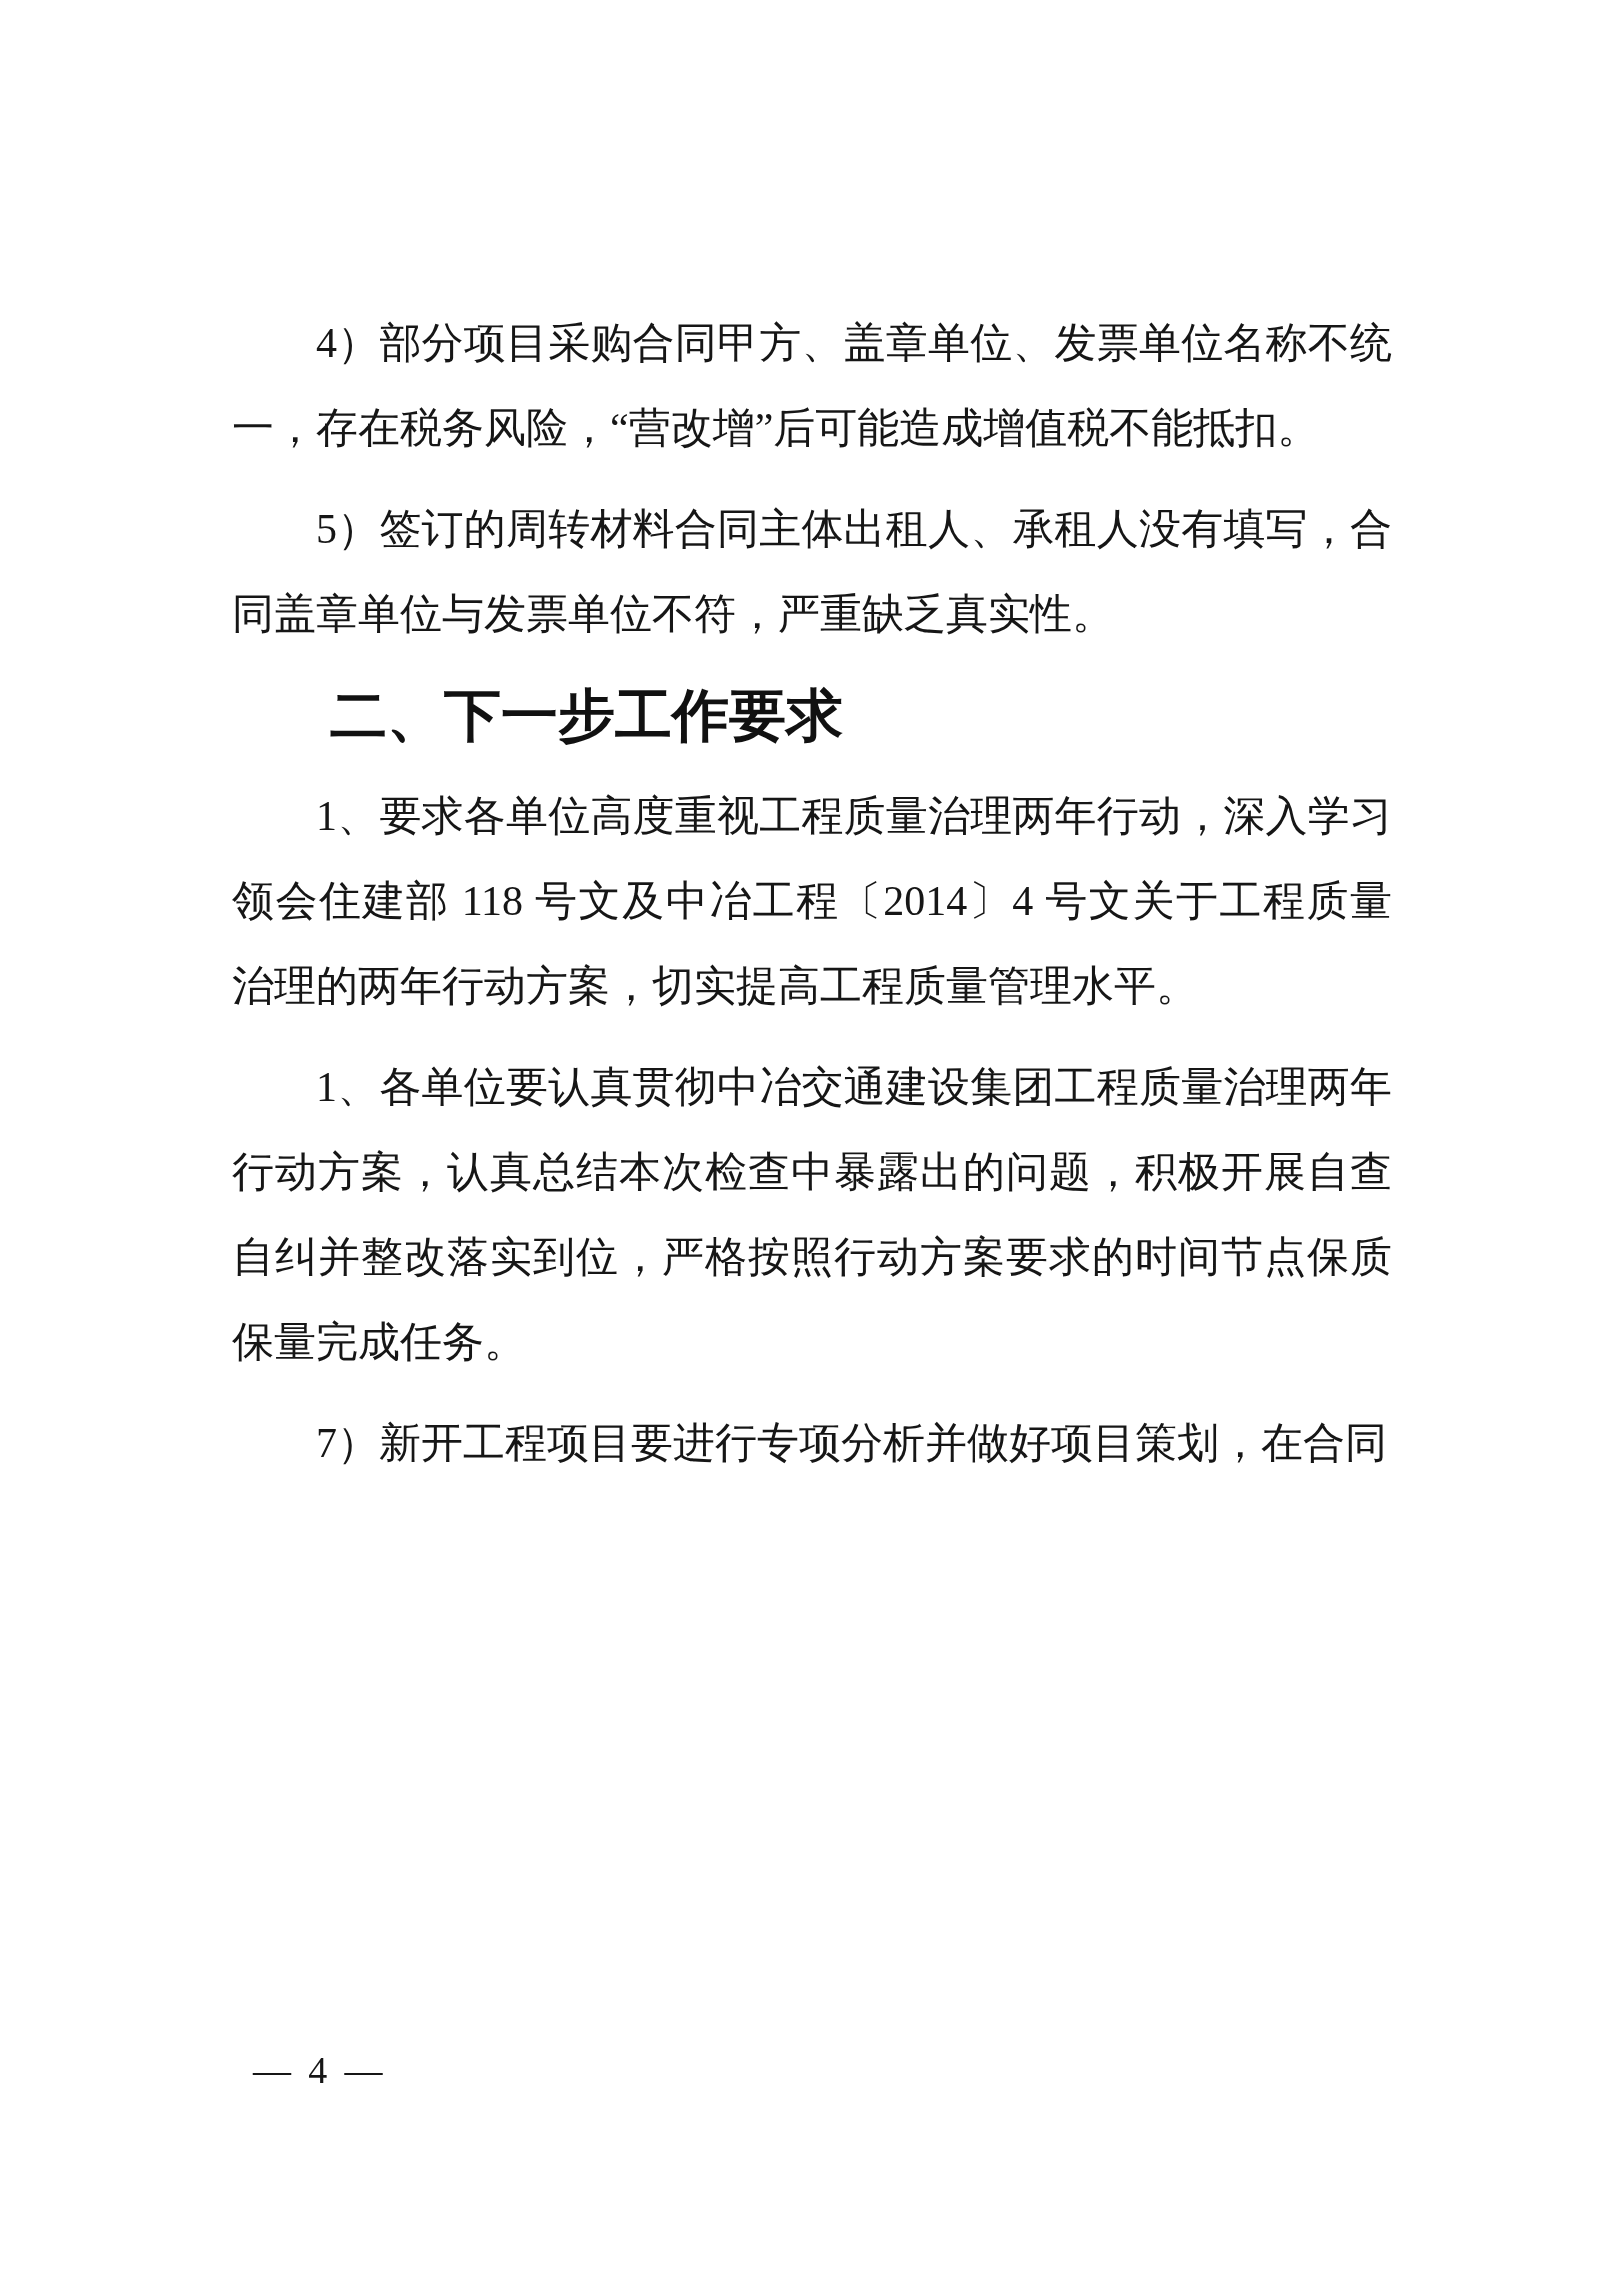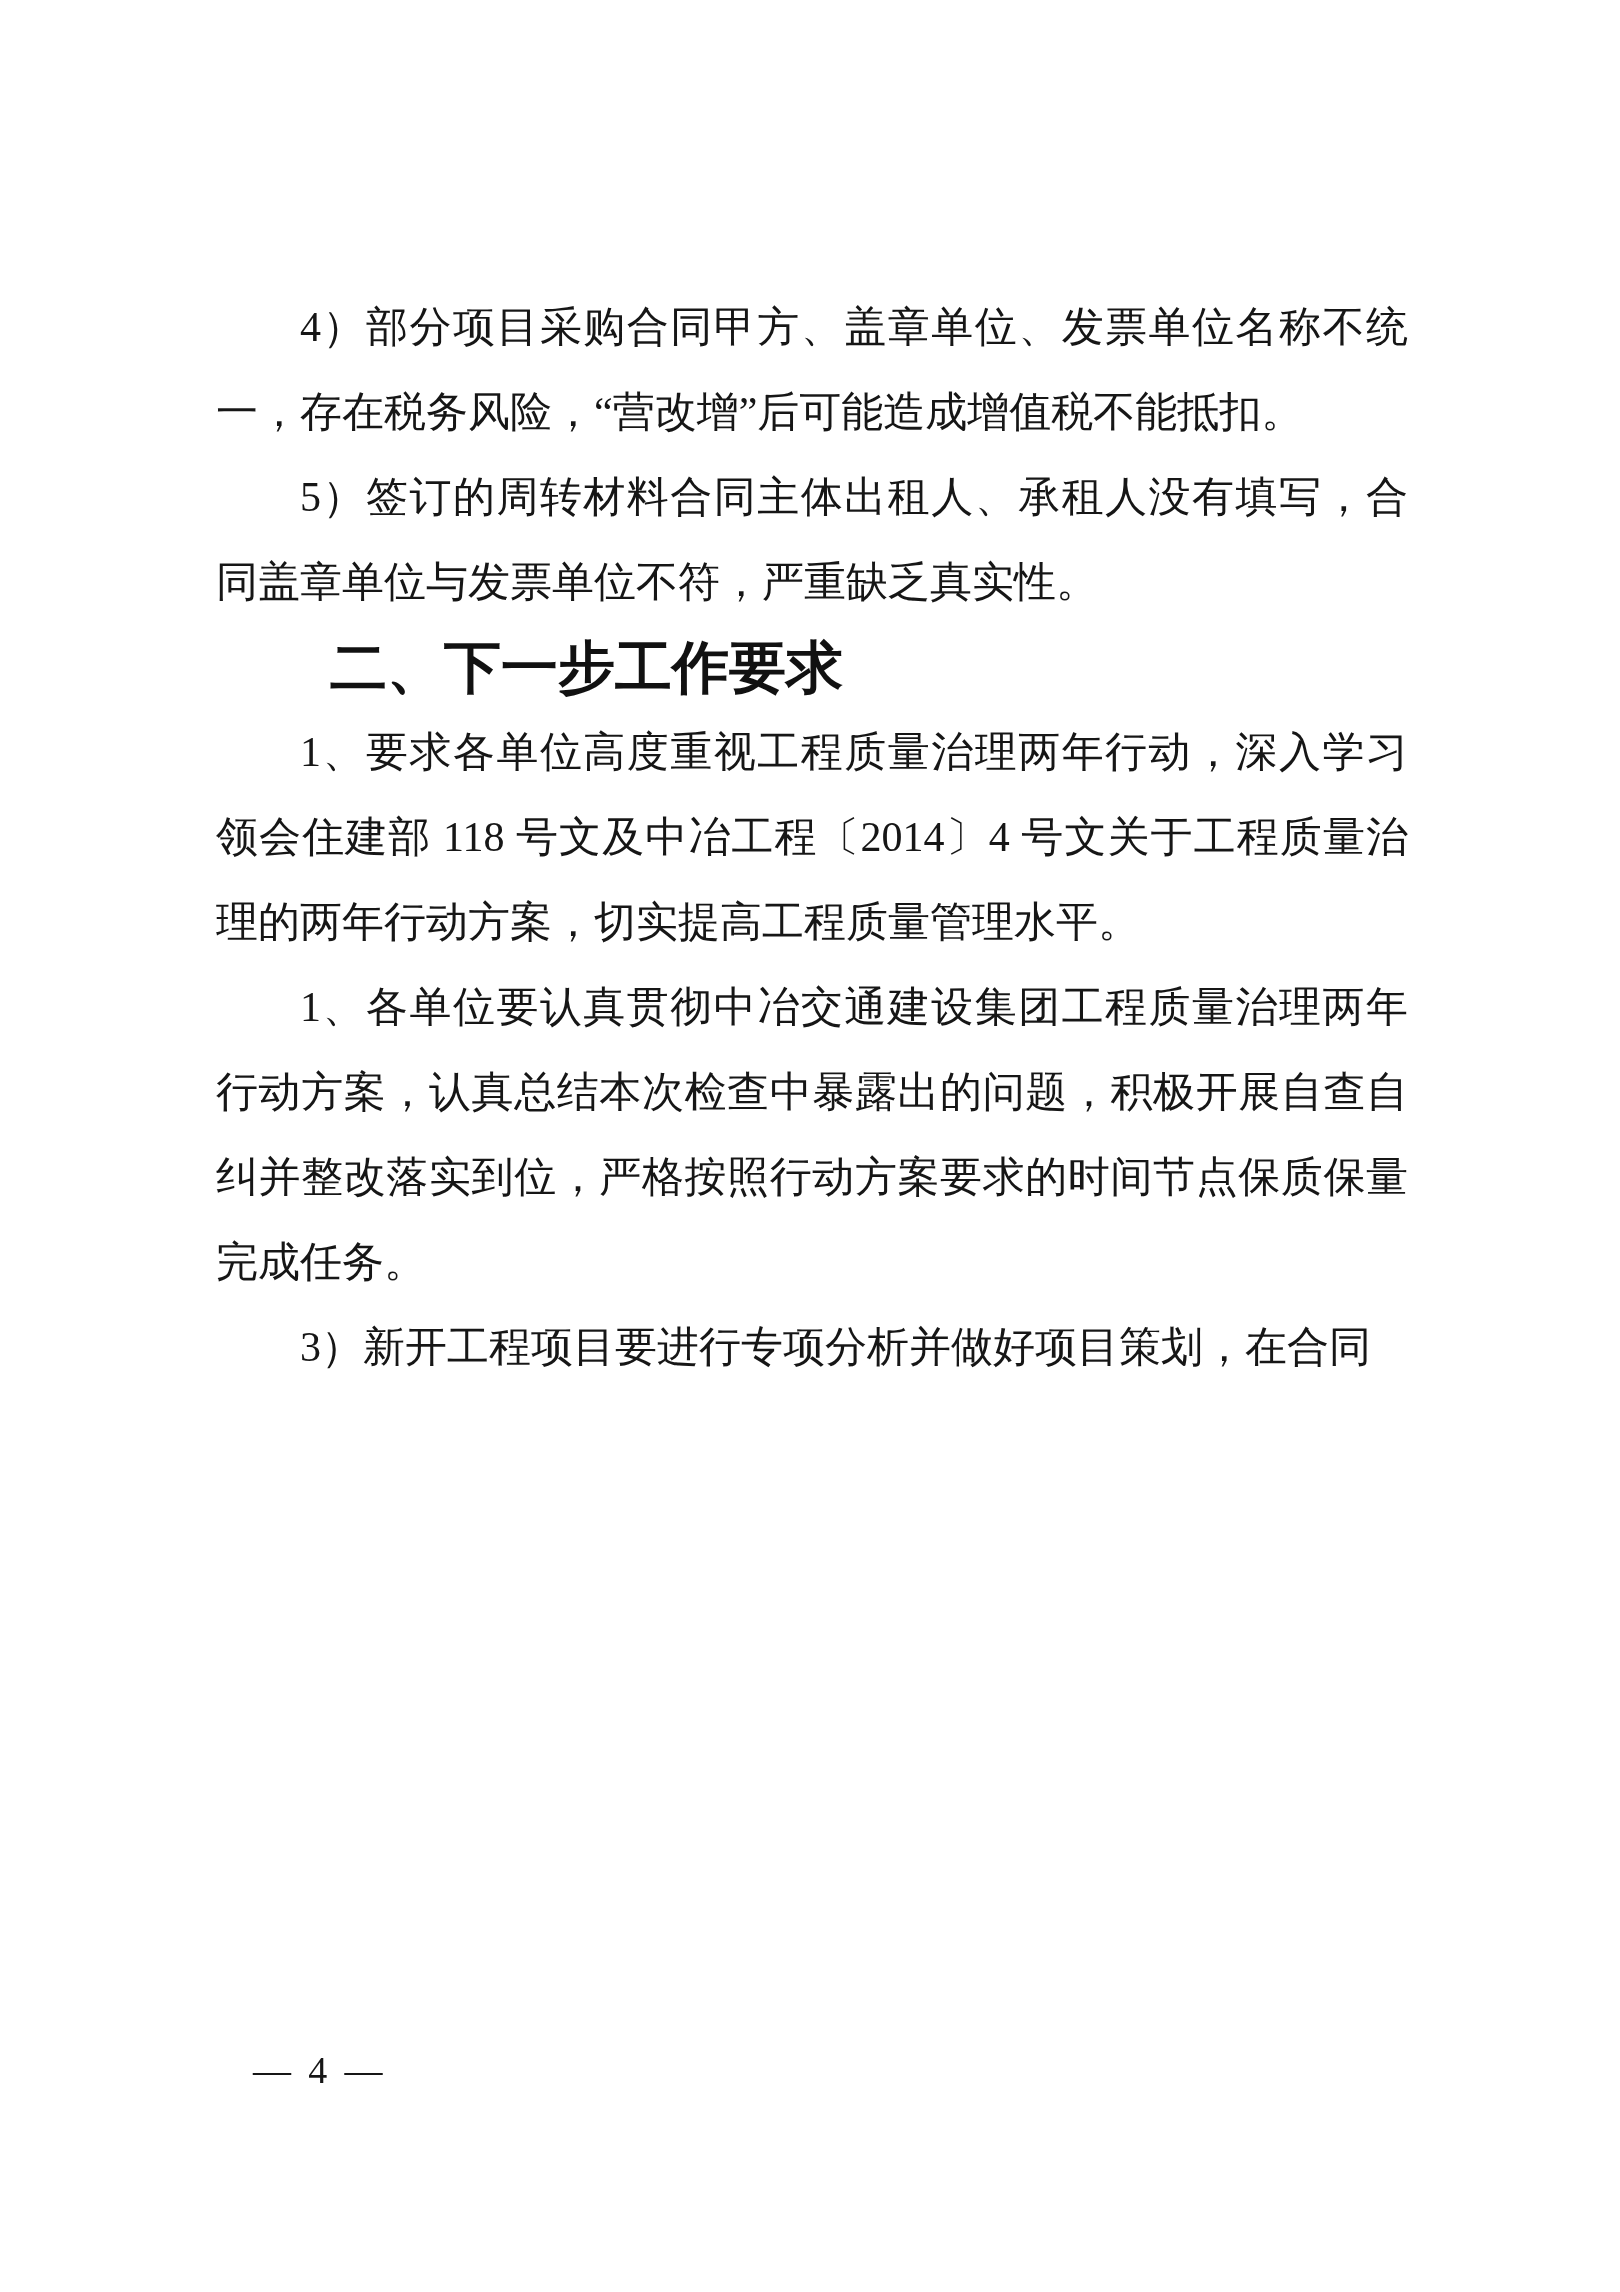--- a/index.html
+++ b/index.html
@@ -20,21 +20,21 @@
     top: 285px;
     width: 1192px;
     font-family: "Liberation Serif", "DejaVu Serif", serif;
     font-size: 42px;
     line-height: 85px;
     color: #161616;
     text-align: justify;
     text-justify: inter-character;
   }
   .paragraph {
-    margin: 0;
+    margin: 16px;
     padding: 0;
     text-indent: 2em;
   }
   .section-heading {
     margin: 0;
     padding: 0;
     text-indent: 2em;
     font-family: "Liberation Sans", "DejaVu Sans", sans-serif;
     font-size: 57px;
     line-height: 85px;
@@ -57,18 +57,18 @@
 </head>
 <body>
 
 <div class="page">
   <div class="content">
     <p class="paragraph">4）部分项目采购合同甲方、盖章单位、发票单位名称不统一，存在税务风险，“营改增”后可能造成增值税不能抵扣。</p>
     <p class="paragraph">5）签订的周转材料合同主体出租人、承租人没有填写，合同盖章单位与发票单位不符，严重缺乏真实性。</p>
     <h2 class="section-heading">二、下一步工作要求</h2>
     <p class="paragraph">1、要求各单位高度重视工程质量治理两年行动，深入学习领会住建部 118 号文及中冶工程〔2014〕4 号文关于工程质量治理的两年行动方案，切实提高工程质量管理水平。</p>
     <p class="paragraph">1、各单位要认真贯彻中冶交通建设集团工程质量治理两年行动方案，认真总结本次检查中暴露出的问题，积极开展自查自纠并整改落实到位，严格按照行动方案要求的时间节点保质保量完成任务。</p>
-    <p class="paragraph">3）新开工程项目要进行专项分析并做好项目策划，在合同</p>
+    <p class="paragraph">7）新开工程项目要进行专项分析并做好项目策划，在合同</p>
   </div>
 
   <div class="page-footer">— 4 —</div>
 </div>
 
 
 </body></html>

